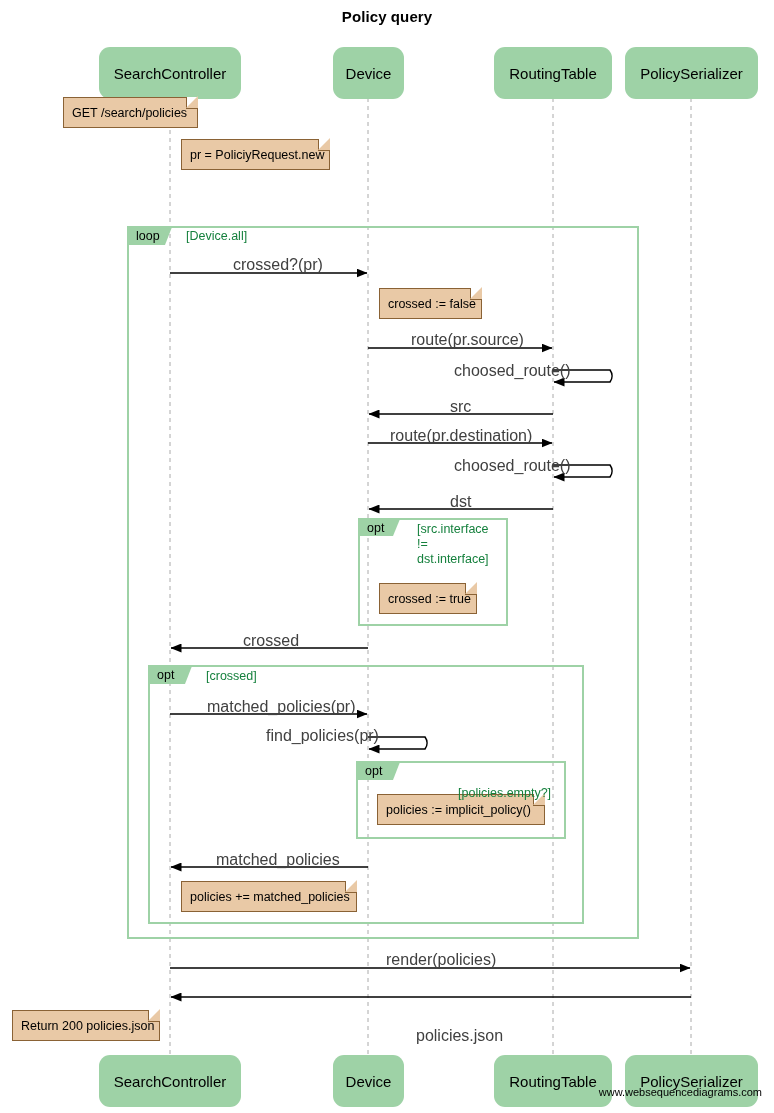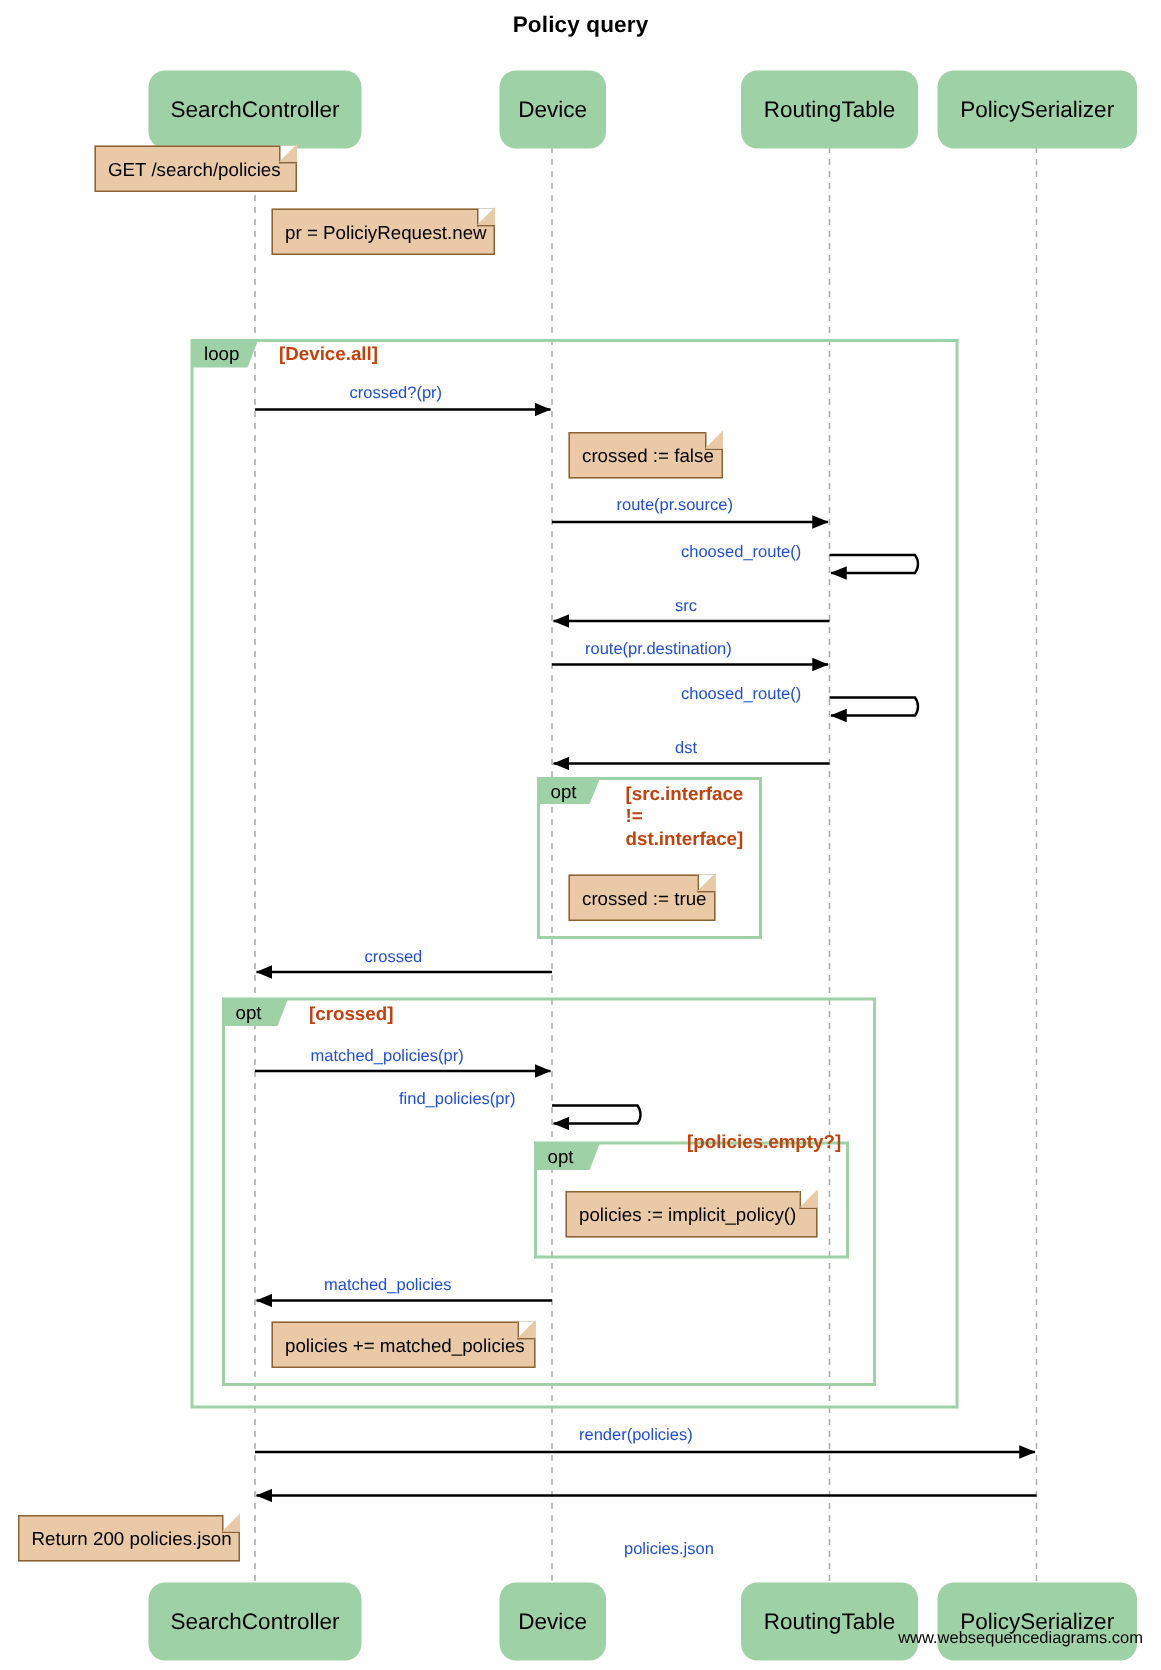--- a/index.html
+++ b/index.html
@@ -83,38 +83,37 @@
     position: absolute;
     left: -1px;
     top: -1px;
     width: 0;
     height: 0;
     border-left: 12px solid transparent;
     border-bottom: 12px solid #e9c9a6;
   }
   .msg-label {
     position: absolute;
-    font-size: 11px;
-    color: #1d4ed8;
+    font-size: 16px;
+    color: #404040;
     white-space: nowrap;
   }
   .frame-tag {
     position: absolute;
     font-size: 12.5px;
     color: #000;
     white-space: nowrap;
     padding-left: 5px;
   }
   .frame-cond {
     position: absolute;
     font-size: 12.5px;
-    color: #c2410c;
+    color: #15803d;
     white-space: pre;
     line-height: 15px;
-    font-weight: bold;
   }
 </style>
 </head>
 <body>
 
 <div id="canvas">
 
   <div class="title-text">Policy query</div>
 
   <svg id="diagram-svg" viewBox="0 0 774 1113" xmlns="http://www.w3.org/2000/svg">
@@ -229,21 +228,21 @@
 
   <div class="frame-tag" style="left:362px; top:521px;">opt</div>
   <div class="frame-cond" style="left:417px; top:522px;">[src.interface
 !=
 dst.interface]</div>
 
   <div class="frame-tag" style="left:152px; top:668px;">opt</div>
   <div class="frame-cond" style="left:206px; top:669px;">[crossed]</div>
 
   <div class="frame-tag" style="left:360px; top:764px;">opt</div>
-  <div class="frame-cond" style="left:415px; top:754px;padding-left:43px;">[policies.empty?]</div>
+  <div class="frame-cond" style="left:415px; top:786px;padding-left:43px;">[policies.empty?]</div>
 
   <div class="msg-label" style="left:233px; top:256px;">crossed?(pr)</div>
   <div class="msg-label" style="left:411px; top:331px;">route(pr.source)</div>
   <div class="msg-label" style="left:454px; top:362px;">choosed_route()</div>
   <div class="msg-label" style="left:450px; top:398px;">src</div>
   <div class="msg-label" style="left:390px; top:427px;">route(pr.destination)</div>
   <div class="msg-label" style="left:454px; top:457px;">choosed_route()</div>
   <div class="msg-label" style="left:450px; top:493px;">dst</div>
   <div class="msg-label" style="left:243px; top:632px;">crossed</div>
   <div class="msg-label" style="left:207px; top:698px;">matched_policies(pr)</div>

